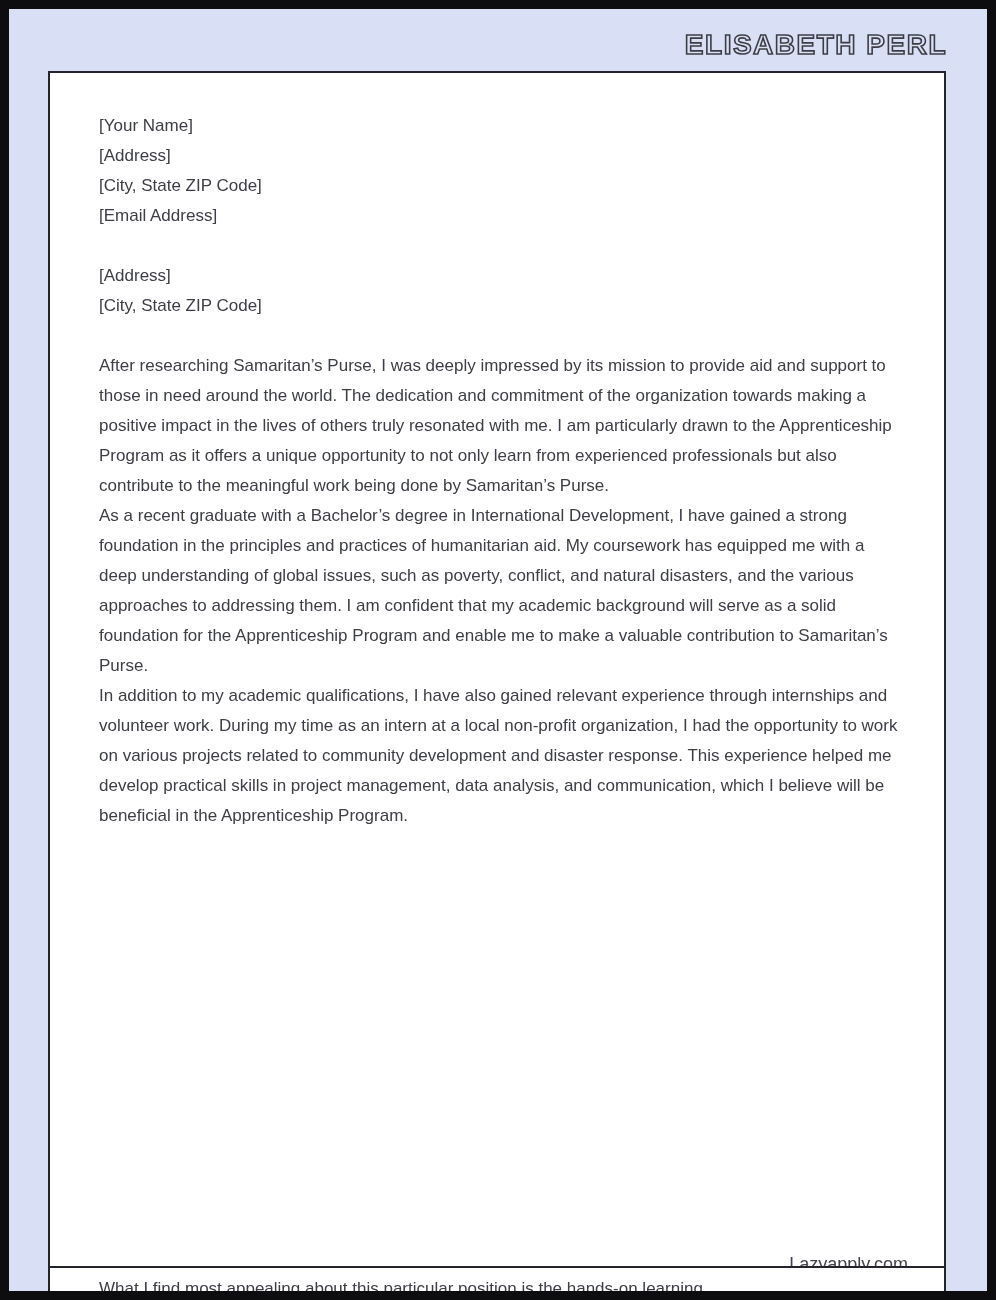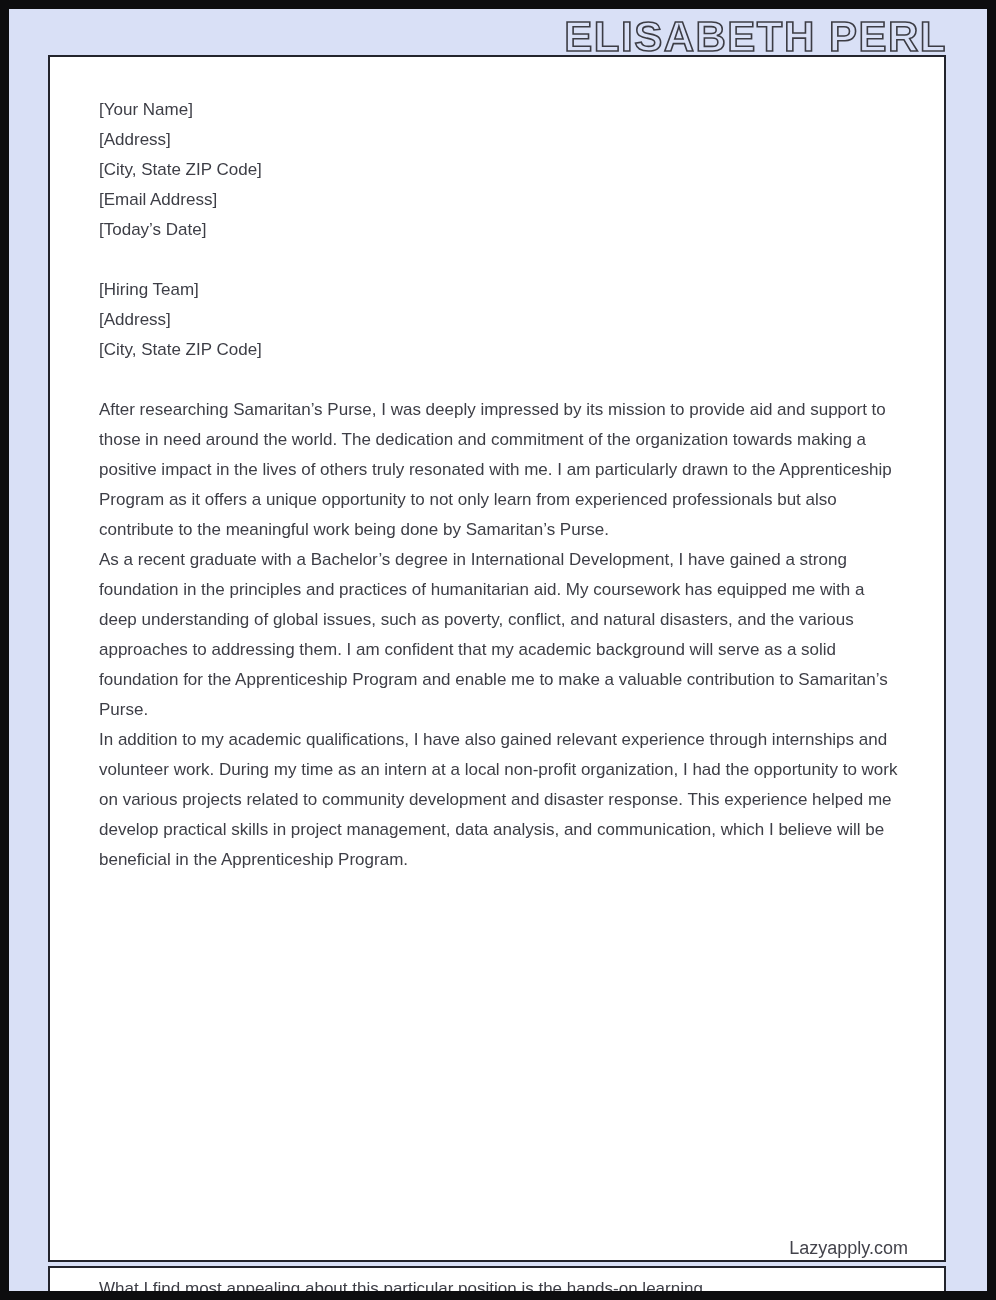--- a/index.html
+++ b/index.html
@@ -9,41 +9,41 @@
     background: #d9e0f6;
     border: 9px solid #0d0d0f;
     overflow: hidden;
     font-family: "Liberation Sans", sans-serif;
     color: #3d3e46;
   }
 
   
   .header-name {
     position: absolute;
-    top: 4px;
+    top: 20px;
     right: 40px;
-    font-size: 42px;
+    font-size: 28px;
     font-weight: 700;
     letter-spacing: 1.5px;
     color: transparent;
     -webkit-text-stroke: 1.6px #3c3c44;
     text-stroke: 1.6px #3c3c44;
     white-space: nowrap;
   }
 
   
   .page {
     position: absolute;
     left: 39px;
     width: 898px;
     background: #ffffff;
     border: 2px solid #23242c;
   }
   .page-1 {
-    top: 46px;
+    top: 62px;
     height: 1207px;
     overflow: hidden;
   }
   .page-2 {
     top: 1257px;
     height: 300px;
     overflow: hidden;
   }
 
   .letter-body {
@@ -73,25 +73,23 @@
 <div class="header-name">ELISABETH PERL</div>
 
 <div class="page page-1">
   <div class="letter-body">
 
     <div class="block">
       <p>[Your Name]</p>
       <p>[Address]</p>
       <p>[City, State ZIP Code]</p>
       <p>[Email Address]</p>
-      <p>[Today’s Date]</p>
     </div>
 
     <div class="block">
-      <p>[Hiring Team]</p>
       <p>[Address]</p>
       <p>[City, State ZIP Code]</p>
     </div>
 
 
     <p class="para">After researching Samaritan’s Purse, I was deeply impressed by its mission to provide aid and support to those in need around the world. The dedication and commitment of the organization towards making a positive impact in the lives of others truly resonated with me. I am particularly drawn to the Apprenticeship Program as it offers a unique opportunity to not only learn from experienced professionals but also contribute to the meaningful work being done by Samaritan’s Purse.</p>
     <p class="para">As a recent graduate with a Bachelor’s degree in International Development, I have gained a strong foundation in the principles and practices of humanitarian aid. My coursework has equipped me with a deep understanding of global issues, such as poverty, conflict, and natural disasters, and the various approaches to addressing them. I am confident that my academic background will serve as a solid foundation for the Apprenticeship Program and enable me to make a valuable contribution to Samaritan’s Purse.</p>
     <p class="para">In addition to my academic qualifications, I have also gained relevant experience through internships and volunteer work. During my time as an intern at a local non-profit organization, I had the opportunity to work on various projects related to community development and disaster response. This experience helped me develop practical skills in project management, data analysis, and communication, which I believe will be beneficial in the Apprenticeship Program.</p>
 
   </div>

